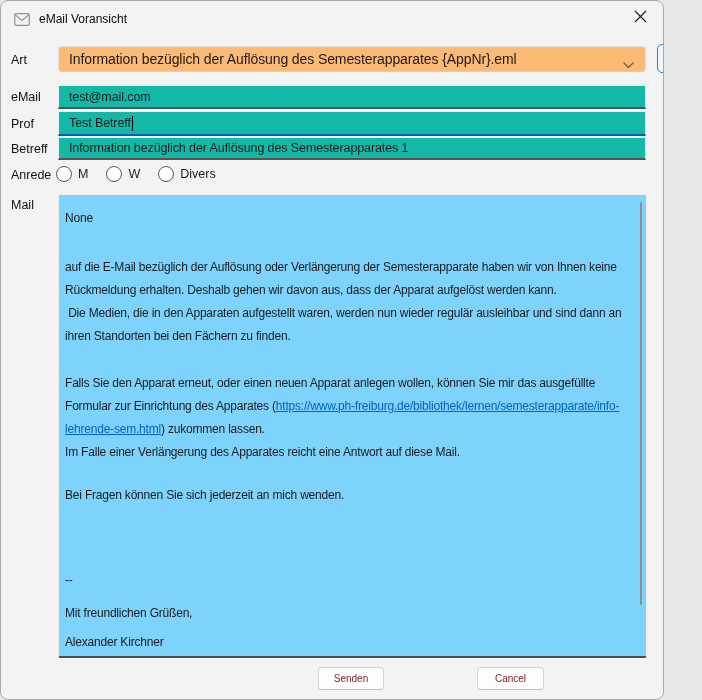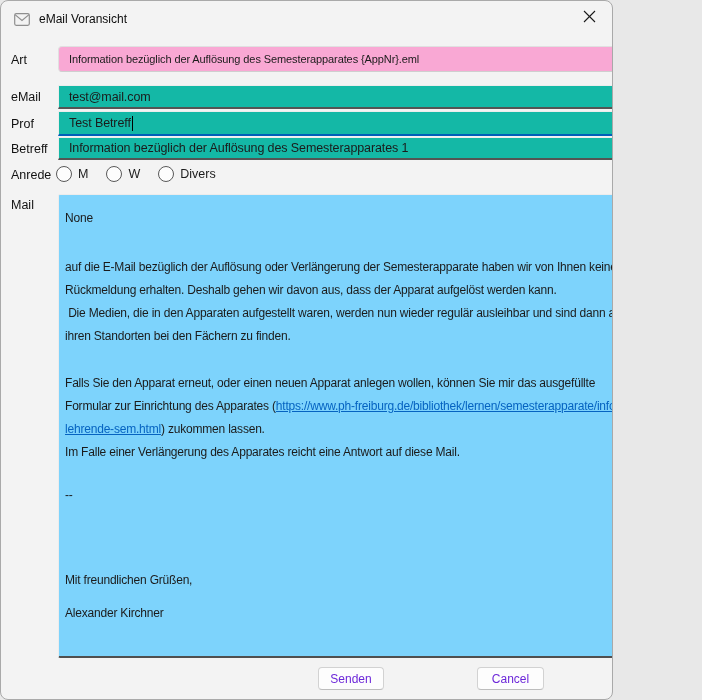--- a/index.html
+++ b/index.html
@@ -1,21 +1,21 @@
 <!DOCTYPE html>
 <html><head>
 <meta charset="utf-8">
 <style>
   * { box-sizing: border-box; }
   html, body { margin: 0; padding: 0; background: #e8e8e8; }
   body { font-family: "Liberation Sans", sans-serif; }
 
   .window {
     position: relative;
-    width: 613px; height: 700px;
+    width: 664px; height: 700px;
     background: #f3f3f3;
     border: 1px solid #a9a9a9;
     border-radius: 8px;
     overflow: hidden;
     color: #1b1b1b;
   }
 
   
   .titlebar {
     position: absolute; top: 0; left: 0; right: 0; height: 36px;
@@ -35,26 +35,26 @@
   }
   .lbl-art     { top: 52px; }
   .lbl-email   { top: 89px; }
   .lbl-prof    { top: 116px; }
   .lbl-betreff { top: 141px; }
   .lbl-anrede  { top: 167px; }
   .lbl-mail    { top: 197px; }
 
   .combobox {
     position: absolute; left: 57px; top: 45px; width: 588px; height: 26px;
-    background: #f9a8d4;
+    background: #fdba74;
     border: 1px solid #e0e0e0; border-bottom-color: #cfcfcf;
     border-radius: 4px;
     display: flex; align-items: center;
     padding: 0 31px 0 10px;
-    font-size: 11px; letter-spacing: -0.1px;
+    font-size: 14px; letter-spacing: -0.1px;
     cursor: default;
   }
   .combobox .chevron { position: absolute; right: 11px; top: 9px; }
 
   .tool-btn {
     position: absolute; left: 656px; top: 43px; width: 30px; height: 29px;
     background: #f0f6fc;
     border: 1px solid #2b7cd3;
     border-radius: 5px;
     display: flex; align-items: center; justify-content: center;
@@ -115,21 +115,21 @@
     position: absolute; right: 4px; top: 7px; width: 2px; height: 403px;
     background: #909090; border-radius: 1px;
   }
 
   
   .dlg-btn {
     position: absolute; top: 666px; height: 23px;
     background: #fdfdfd;
     border: 1px solid #d2d2d2; border-bottom-color: #bdbdbd;
     border-radius: 4px;
-    font-size: 12px; color: #6d28d9;
+    font-size: 10px; color: #7f1d1d;
     font-family: "Liberation Sans", sans-serif;
     cursor: pointer; padding: 0;
   }
   .btn-send   { left: 317px; width: 66px; }
   .btn-cancel { left: 476px; width: 67px; }
 </style>
 </head>
 <body>
 
 <div class="window">
@@ -197,20 +197,21 @@
   </div>
 
   <span class="field-label lbl-mail">Mail</span>
   <div class="mail-area">
     <div class="mail-content" id="mail-content">
         <div class="mail-para">None</div>
         <div class="mail-para">auf die E-Mail bezüglich der Auflösung oder Verlängerung der Semesterapparate haben wir von Ihnen keine Rückmeldung erhalten. Deshalb gehen wir davon aus, dass der Apparat aufgelöst werden kann.</div>
         <div class="mail-para"> Die Medien, die in den Apparaten aufgestellt waren, werden nun wieder regulär ausleihbar und sind dann an ihren Standorten bei den Fächern zu finden.</div>
         <div class="mail-para"><span>Falls Sie den Apparat erneut, oder einen neuen Apparat anlegen wollen, können Sie mir das ausgefüllte Formular zur Einrichtung des Apparates (</span><a class="mail-link">https://www.ph-freiburg.de/bibliothek/lernen/semesterapparate/info-lehrende-sem.html</a><span>) zukommen lassen.</span></div>
         <div class="mail-para">Im Falle einer Verlängerung des Apparates reicht eine Antwort auf diese Mail.</div>
+        <div class="mail-para">Bei Fragen können Sie sich jederzeit an mich wenden.</div>
         <div class="mail-para">--</div>
         <div class="mail-para">Mit freundlichen Grüßen,</div>
         <div class="mail-para">Alexander Kirchner</div>
       </div>
     <div class="mail-scrollbar"></div>
   </div>
 
   <button class="dlg-btn btn-send">Senden</button>
   <button class="dlg-btn btn-cancel">Cancel</button>
 

